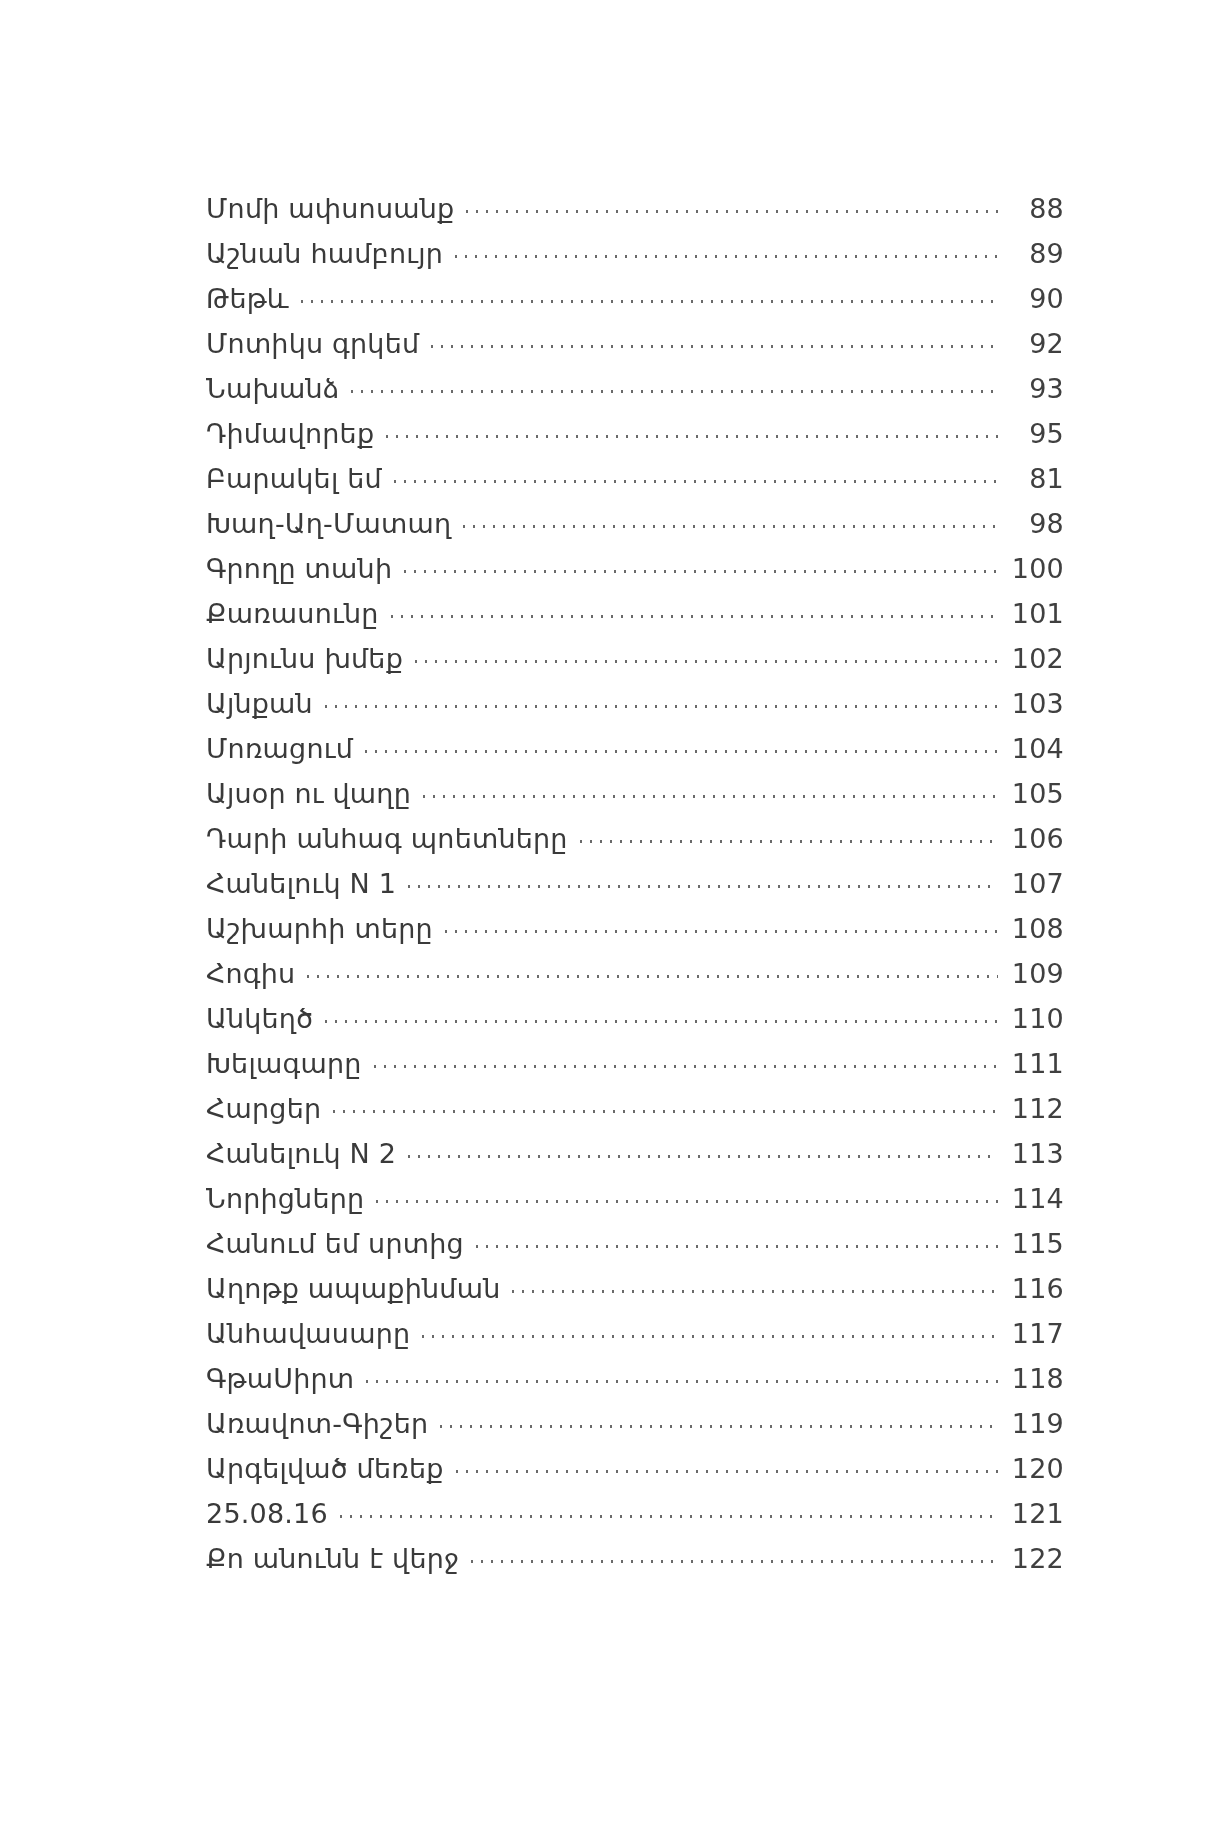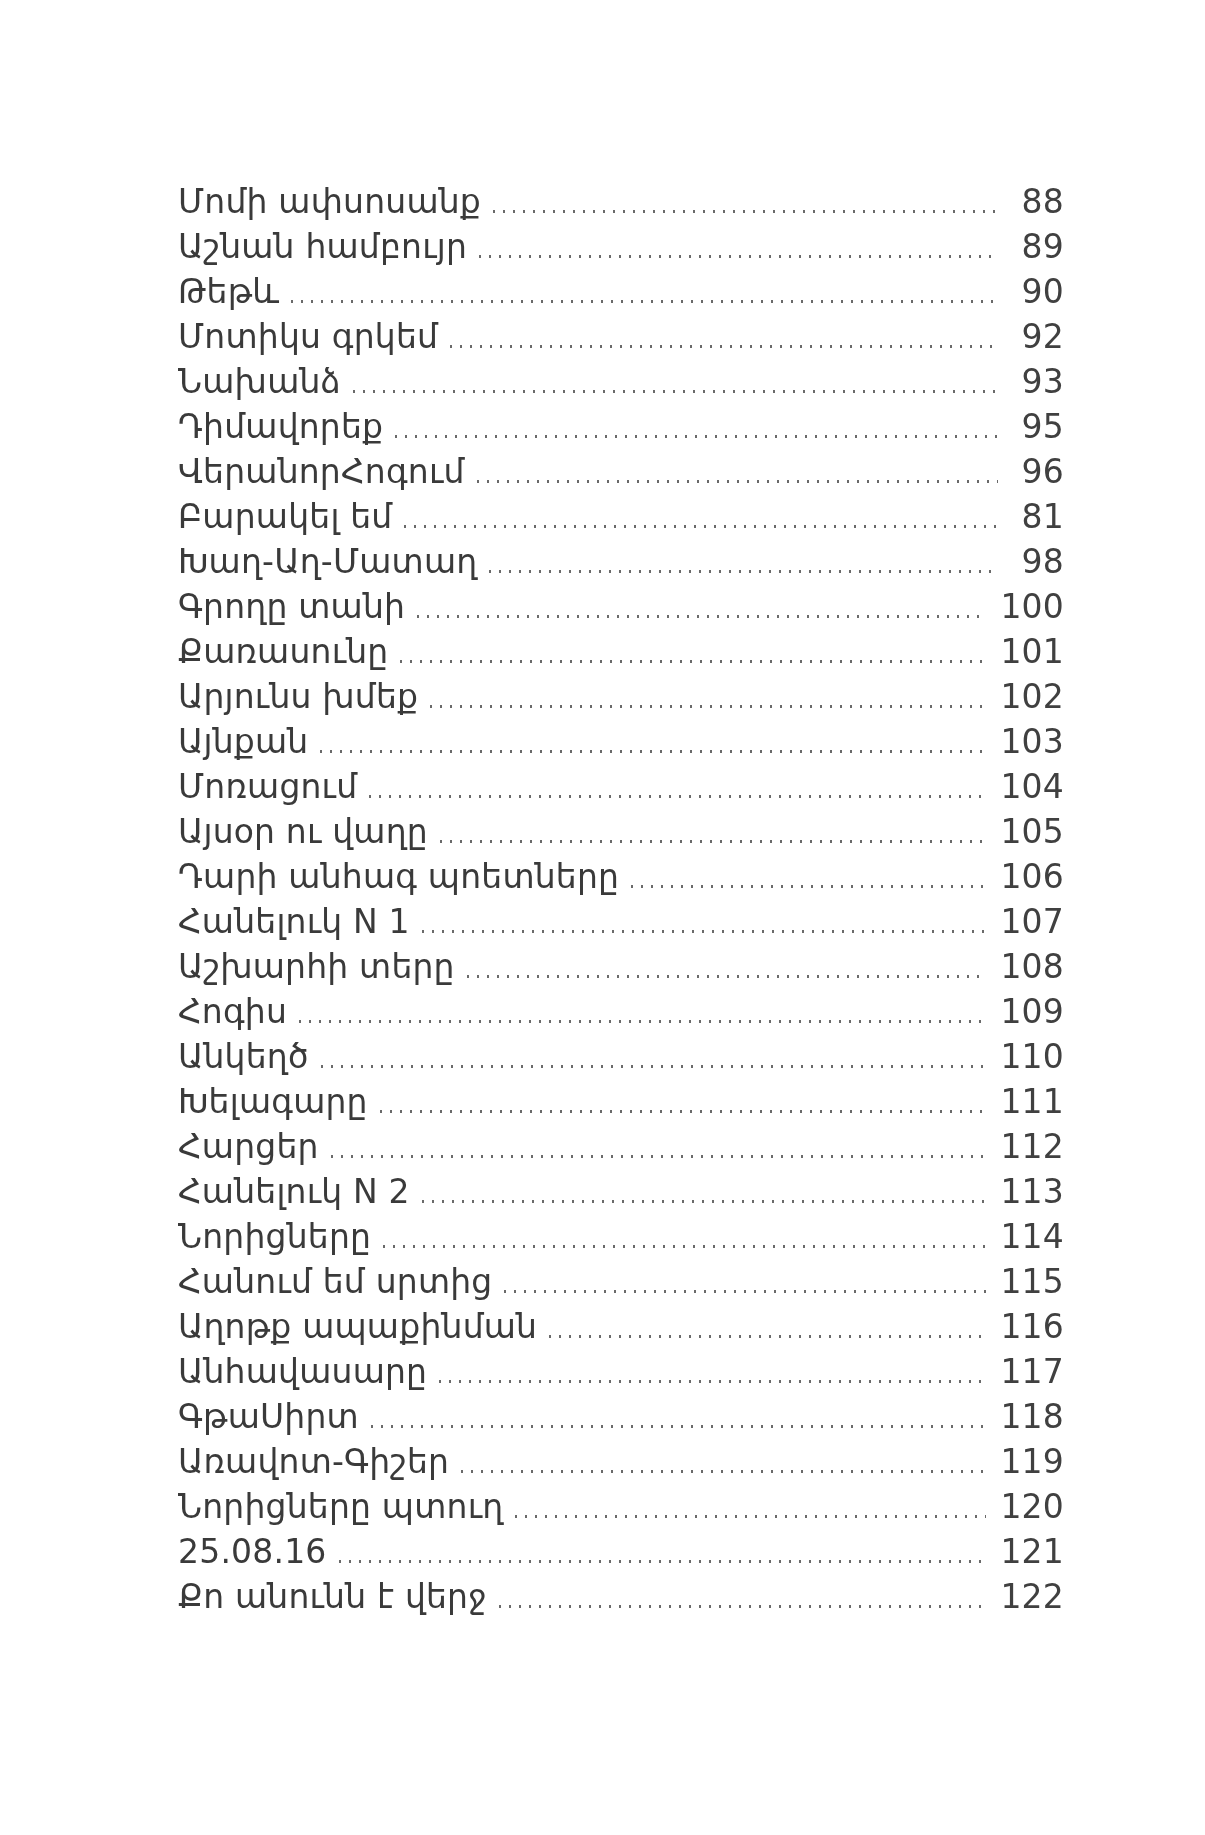--- a/index.html
+++ b/index.html
@@ -16,25 +16,26 @@
     overflow: hidden;
   }
   .toc-page {
     position: absolute;
     left: 178px;
     right: 141px;
     top: 179px;
   }
   .toc-row {
     display: flex;
-    align-items: center;
+    align-items: flex-end;
     height: 45px;
-    font-size: 33px;
+    font-size: 27px;
     letter-spacing: 0.2px;
     white-space: nowrap;
+    margin-left: 28px;
   }
   .toc-title {
     flex: 0 0 auto;
     color: #3a3a3a;
   }
   .toc-leader {
     flex: 1 1 auto;
     align-self: flex-end;
     height: 3px;
     margin: 0 14px 11px 12px;
@@ -85,25 +86,20 @@
     <span class="toc-page-num">93</span>
   </div>
 
 
   <div class="toc-row">
     <span class="toc-title">Դիմավորեք</span>
     <span class="toc-leader"></span>
     <span class="toc-page-num">95</span>
   </div>
 
-  <div class="toc-row">
-    <span class="toc-title">ՎերանորՀոգում</span>
-    <span class="toc-leader"></span>
-    <span class="toc-page-num">96</span>
-  </div>
 
   <div class="toc-row">
     <span class="toc-title">Բարակել եմ</span>
     <span class="toc-leader"></span>
     <span class="toc-page-num">81</span>
   </div>
 
   <div class="toc-row">
     <span class="toc-title">Խաղ-Աղ-Մատաղ</span>
     <span class="toc-leader"></span>
@@ -225,21 +221,21 @@
     <span class="toc-page-num">118</span>
   </div>
 
   <div class="toc-row">
     <span class="toc-title">Առավոտ-Գիշեր</span>
     <span class="toc-leader"></span>
     <span class="toc-page-num">119</span>
   </div>
 
   <div class="toc-row">
-    <span class="toc-title">Նորիցները պտուղ</span>
+    <span class="toc-title">Արգելված մեռեք</span>
     <span class="toc-leader"></span>
     <span class="toc-page-num">120</span>
   </div>
 
   <div class="toc-row">
     <span class="toc-title">25.08.16</span>
     <span class="toc-leader"></span>
     <span class="toc-page-num">121</span>
   </div>
 

